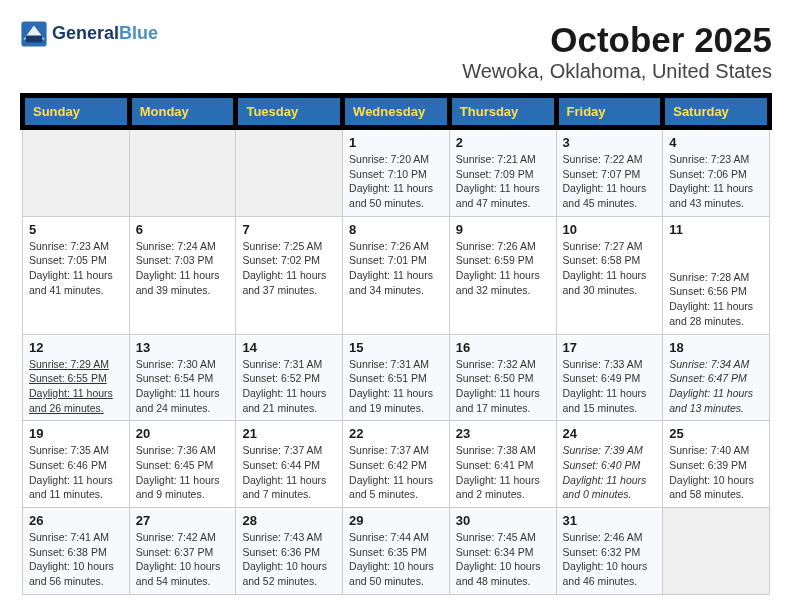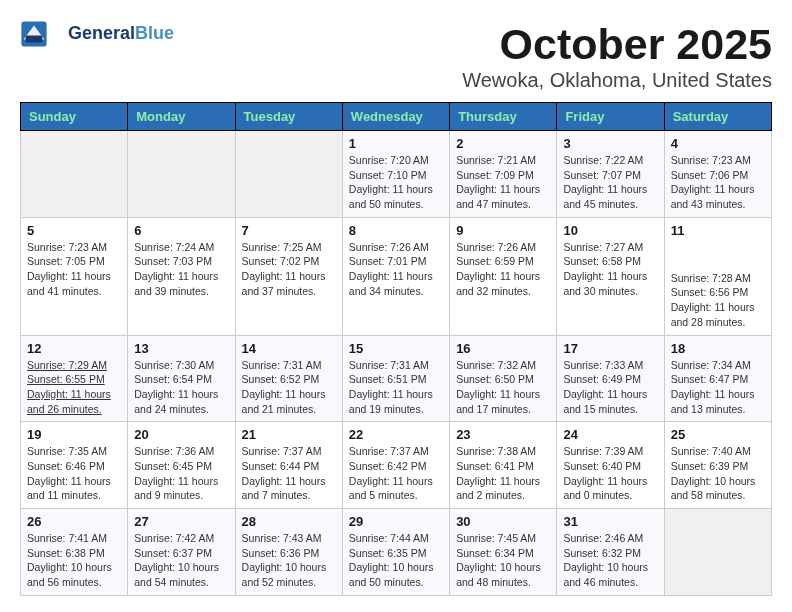--- a/index.html
+++ b/index.html
@@ -12,61 +12,60 @@
     }
     .header {
       display: flex;
       justify-content: space-between;
       align-items: flex-start;
       margin-bottom: 10px;
     }
     .logo {
       display: flex;
       align-items: center;
-      gap: 16px;
     }
     .logo-text {
       font-size: 18px;
       font-weight: bold;
       color: #1a3a6b;
       line-height: 1.1;
     }
     .logo-text span {
       color: #4a90c4;
     }
     .logo-icon {
       width: 28px;
       height: 28px;
       margin-right: 4px;
     }
     .title-block {
       text-align: right;
     }
     .month-title {
-      font-size: 43px;
+      font-size: 35px;
       font-weight: bold;
       color: #1a1a1a;
     }
     .location {
       font-size: 20px;
       color: #444;
     }
     table {
       width: 100%;
       border-collapse: collapse;
       font-size: 11px;
     }
     thead tr th {
       background-color: #2a6db5;
-      color: #86efac;
+      color: #fde047;
       text-align: left;
       padding: 6px 8px;
       font-size: 13px;
       font-weight: bold;
-      border: 1px solid #000000;
+      border: 5px solid #000000;
     }
     tbody tr td {
       border: 1px solid #ccc;
       vertical-align: top;
       padding: 5px 6px;
       width: 14.28%;
       height: 80px;
       background: #fff;
     }
     tbody tr:nth-child(odd) td {
@@ -246,21 +245,21 @@
         </td>
         <td>
           <span class="day-number">17</span>
           <div class="day-info" style="white-space: pre-line;">Sunrise: 7:33 AM
 Sunset: 6:49 PM
 Daylight: 11 hours
 and 15 minutes.</div>
         </td>
         <td>
           <span class="day-number">18</span>
-          <div class="day-info" style="white-space: pre-line;">Sunrise: 7:34 AM
+          <div class="day-info" style="white-space: pre-line; font-style: italic;">Sunrise: 7:34 AM
 Sunset: 6:47 PM
 Daylight: 11 hours
 and 13 minutes.</div>
         </td>
       </tr>
       <tr>
         <td>
           <span class="day-number">19</span>
           <div class="day-info" style="white-space: pre-line;">Sunrise: 7:35 AM
 Sunset: 6:46 PM
@@ -290,21 +289,21 @@
         </td>
         <td>
           <span class="day-number">23</span>
           <div class="day-info" style="white-space: pre-line;">Sunrise: 7:38 AM
 Sunset: 6:41 PM
 Daylight: 11 hours
 and 2 minutes.</div>
         </td>
         <td>
           <span class="day-number">24</span>
-          <div class="day-info" style="white-space: pre-line;">Sunrise: 7:39 AM
+          <div class="day-info" style="white-space: pre-line; font-style: italic;">Sunrise: 7:39 AM
 Sunset: 6:40 PM
 Daylight: 11 hours
 and 0 minutes.</div>
         </td>
         <td>
           <span class="day-number">25</span>
           <div class="day-info" style="white-space: pre-line;">Sunrise: 7:40 AM
 Sunset: 6:39 PM
 Daylight: 10 hours
 and 58 minutes.</div>

